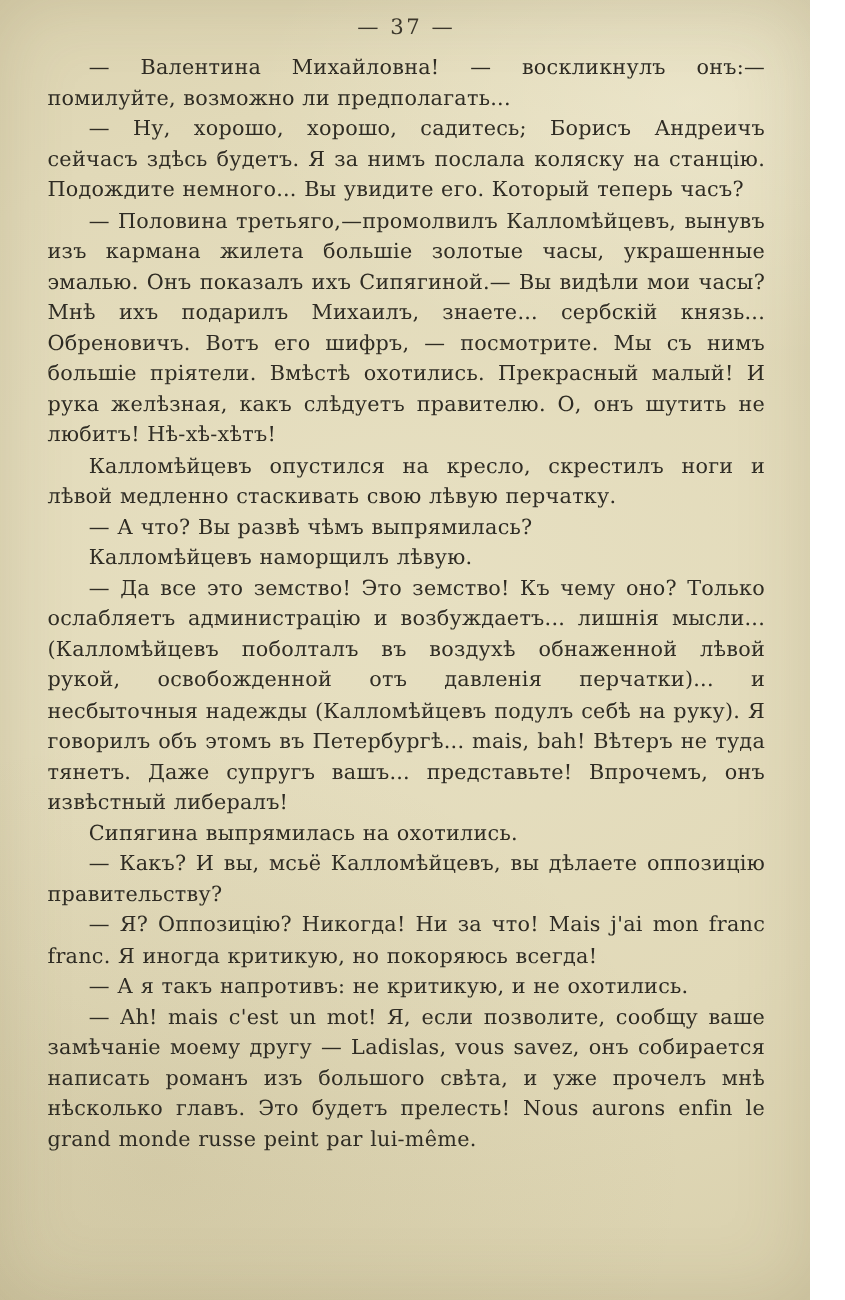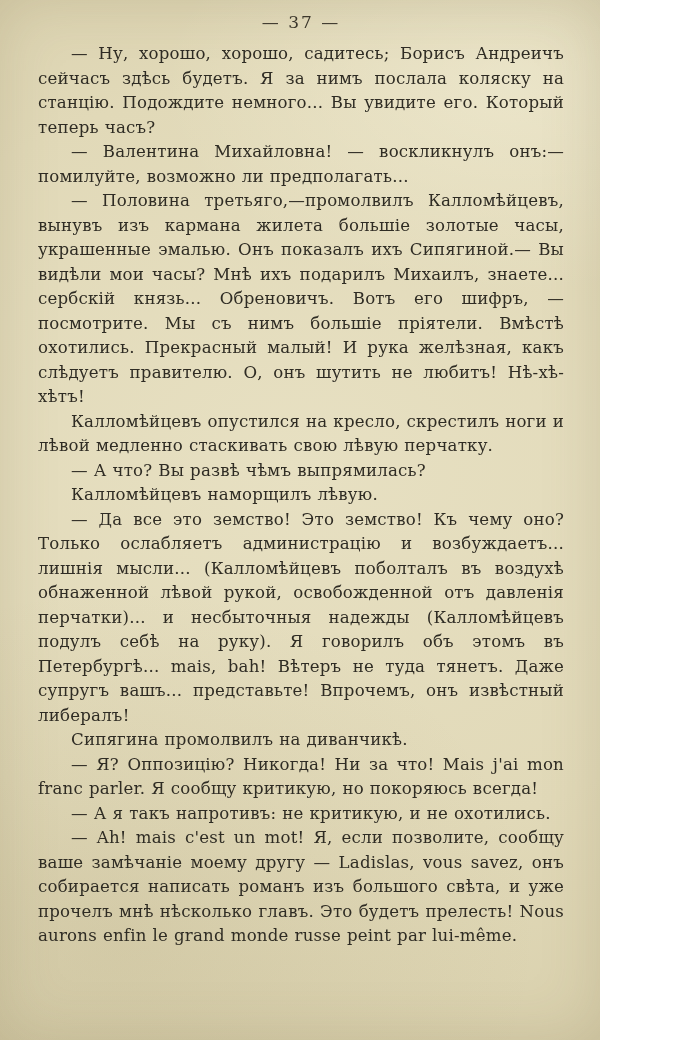--- a/index.html
+++ b/index.html
@@ -8,21 +8,21 @@
   }
   body {
     width: 676px;
     height: 1040px;
     overflow: hidden;
     font-family: "DejaVu Serif", serif;
   }
   .page {
     position: relative;
     box-sizing: border-box;
-    width: 600px;
+    width: 648px;
     height: 1040px;
     padding: 10px 36px 0 38px;
     background:
       radial-gradient(ellipse 500px 300px at 85% 8%, rgba(255,252,235,0.35), rgba(255,252,235,0) 70%),
       radial-gradient(ellipse 600px 500px at 20% 90%, rgba(120,105,60,0.10), rgba(120,105,60,0) 70%),
       radial-gradient(ellipse 900px 700px at 50% 45%, #e7e0c2 0%, #e1d9b8 55%, #d6cda9 100%);
     color: #2f2c24;
   }
   .page::after {
     
@@ -51,25 +51,26 @@
     text-indent: 33px;
   }
 </style>
 </head>
 <body>
 
 <div class="page">
   <div class="page-number">— 37 —</div>
 
   <div class="text-block">
+    <p class="para">— Валентина Михайловна! — воскликнулъ онъ:—помилуйте, возможно ли предполагать...</p>
     <p class="para">— Ну, хорошо, хорошо, садитесь; Борисъ Андреичъ сейчасъ здѣсь будетъ. Я за нимъ послала коляску на станцію. Подождите немного... Вы увидите его. Который теперь часъ?</p>
-    <p class="para">— Валентина Михайловна! — воскликнулъ онъ:—помилуйте, возможно ли предполагать...</p>
     <p class="para">— Половина третьяго,—промолвилъ Калломѣйцевъ, вынувъ изъ кармана жилета большіе золотые часы, украшенные эмалью. Онъ показалъ ихъ Сипягиной.— Вы видѣли мои часы? Мнѣ ихъ подарилъ Михаилъ, знаете... сербскій князь... Обреновичъ. Вотъ его шифръ, — посмотрите. Мы съ нимъ большіе пріятели. Вмѣстѣ охотились. Прекрасный малый! И рука желѣзная, какъ слѣдуетъ правителю. О, онъ шутить не любитъ! Нѣ-хѣ-хѣтъ!</p>
     <p class="para">Калломѣйцевъ опустился на кресло, скрестилъ ноги и лѣвой медленно стаскивать свою лѣвую перчатку.</p>
     <p class="para">— А что? Вы развѣ чѣмъ выпрямилась?</p>
     <p class="para">Калломѣйцевъ наморщилъ лѣвую.</p>
     <p class="para">— Да все это земство! Это земство! Къ чему оно? Только ослабляетъ администрацію и возбуждаетъ... лишнія мысли... (Калломѣйцевъ поболталъ въ воздухѣ обнаженной лѣвой рукой, освобожденной отъ давленія перчатки)... и несбыточныя надежды (Калломѣйцевъ подулъ себѣ на руку). Я говорилъ объ этомъ въ Петербургѣ... mais, bah! Вѣтеръ не туда тянетъ. Даже супругъ вашъ... представьте! Впрочемъ, онъ извѣстный либералъ!</p>
-    <p class="para">Сипягина промолвилъ на диванчикѣ.</p>
-    <p class="para">— Я? Оппозицію? Никогда! Ни за что! Mais j'ai mon franc parler. Я сообщу критикую, но покоряюсь всегда!</p>
+    <p class="para">Сипягина выпрямилась на охотились.</p>
+    <p class="para">— Какъ? И вы, мсьё Калломѣйцевъ, вы дѣлаете оппозицію правительству?</p>
+    <p class="para">— Я? Оппозицію? Никогда! Ни за что! Mais j'ai mon franc franc. Я иногда критикую, но покоряюсь всегда!</p>
     <p class="para">— А я такъ напротивъ: не критикую, и не охотились.</p>
     <p class="para">— Ah! mais c'est un mot! Я, если позволите, сообщу ваше замѣчаніе моему другу — Ladislas, vous savez, онъ собирается написать романъ изъ большого свѣта, и уже прочелъ мнѣ нѣсколько главъ. Это будетъ прелесть! Nous aurons enfin le grand monde russe peint par lui-même.</p>
   </div>
 </div>
 
 </body></html>

